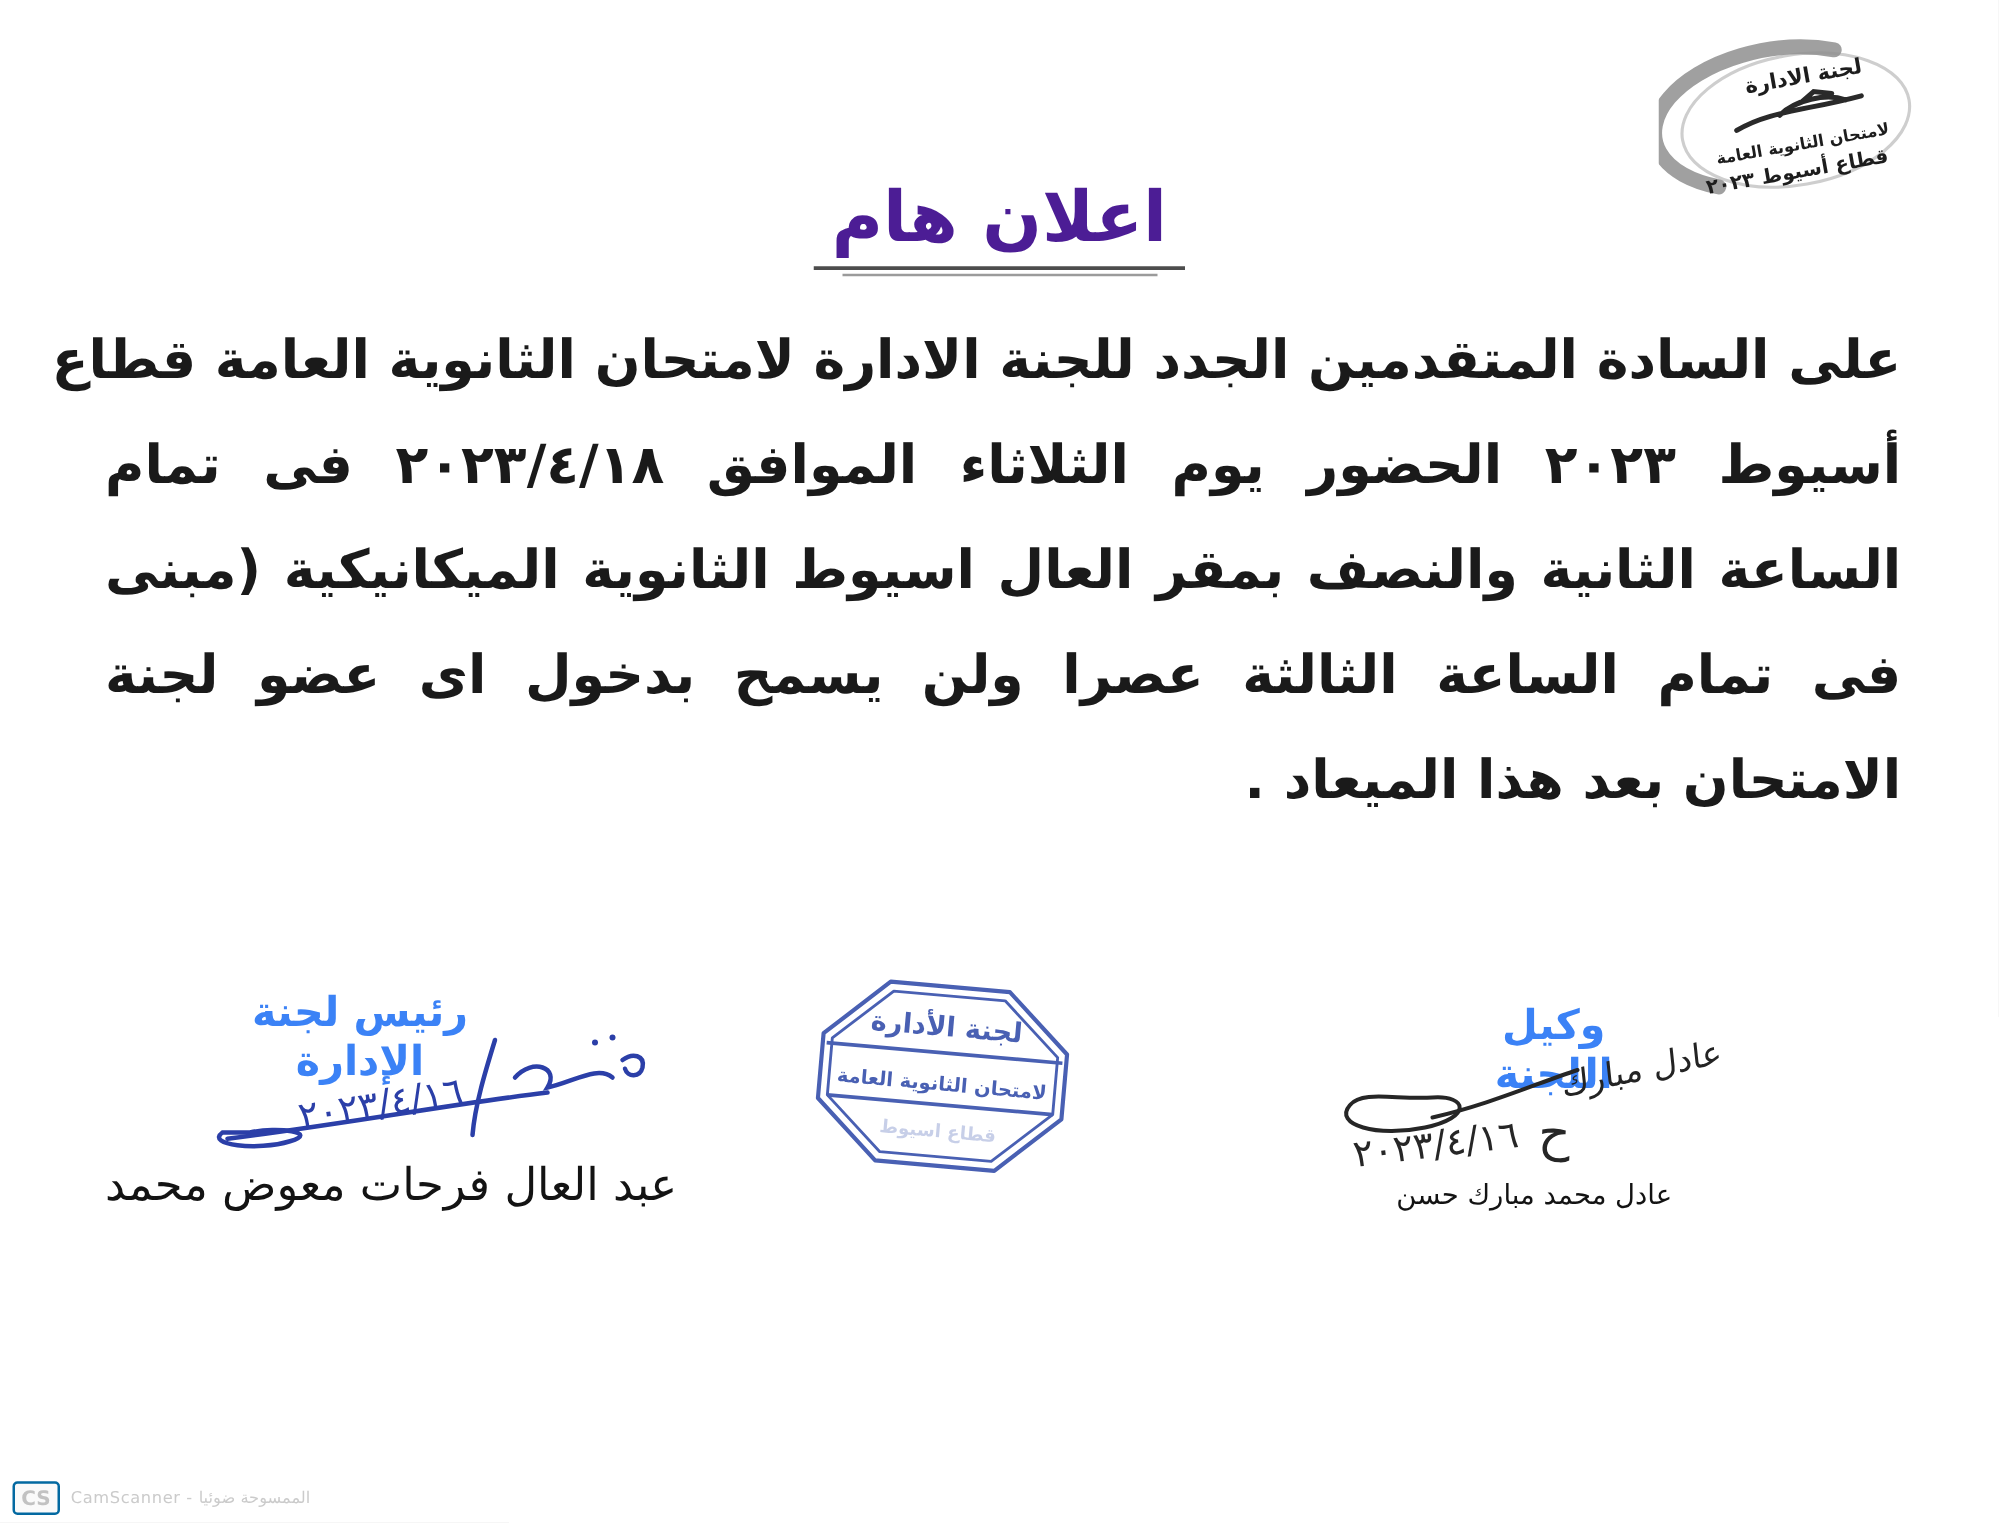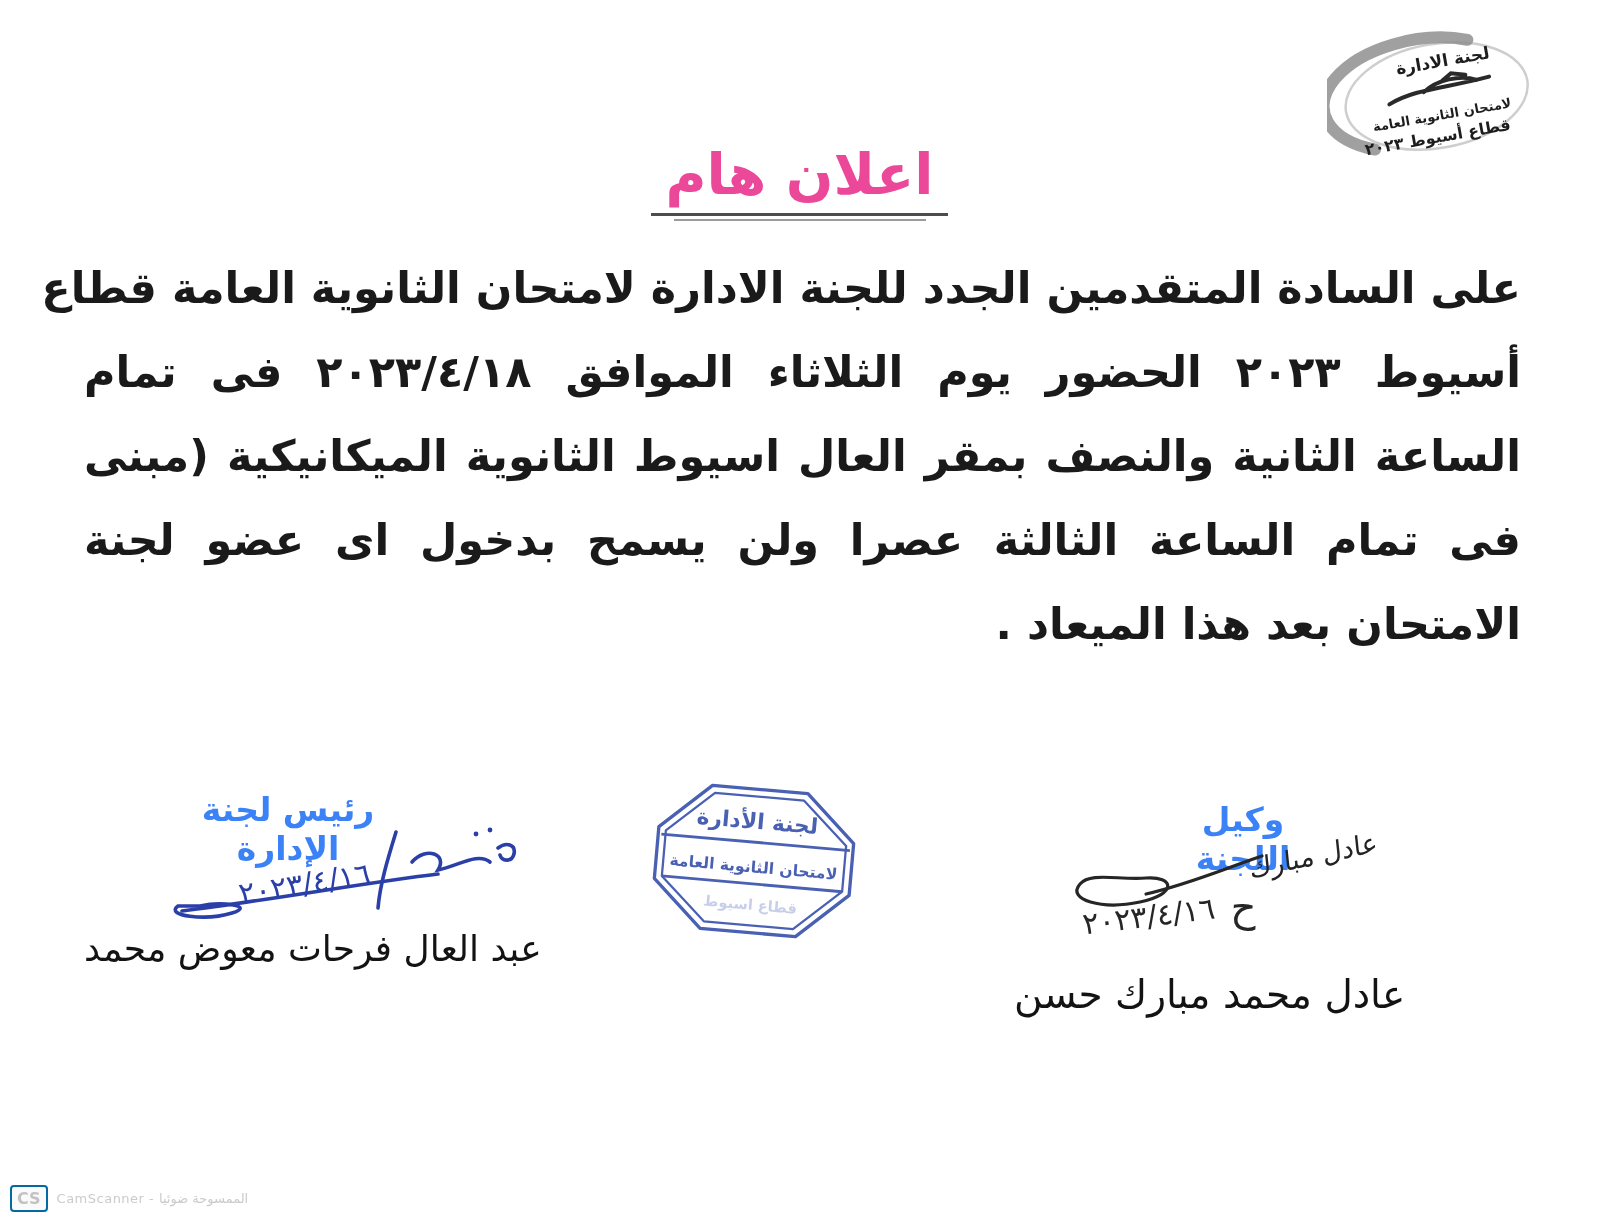--- a/index.html
+++ b/index.html
@@ -11,21 +11,21 @@
     overflow:hidden;
     font-family:"DejaVu Sans", sans-serif;
     color:#171717;
   }
   
   .logo{position:absolute;top:30px;right:52px;width:220px;height:136px;}
   
   .title-wrap{position:absolute;top:142px;left:0;width:100%;text-align:center;}
   .title{
     display:inline-block;
-    font-size:56px;font-weight:700;color:#ec4899;
+    font-size:56px;font-weight:700;color:#4c1d95;
     padding:0 14px 6px 14px;
     border-bottom:3px solid #4d4d4d;
     letter-spacing:1px;
   }
   .title-underline2{margin:3px auto 0 auto;width:252px;height:2px;background:#9b9b9b;}
   
   .body-text{
     position:absolute;top:246px;left:84px;right:78px;
     direction:rtl;
   }
@@ -53,21 +53,21 @@
     transform:rotate(-9deg);letter-spacing:2px;
   }
   .date-deputy{
     top:896px;left:1082px;font-size:30px;color:#262626;
     transform:rotate(-7deg);letter-spacing:2px;
     display:flex;flex-direction:row-reverse;gap:16px;align-items:flex-end;
   }
   .date-deputy .flourish{font-size:40px;line-height:30px;transform:rotate(10deg);}
   .name{position:absolute;font-weight:400;color:#131313;direction:rtl;white-space:nowrap;}
   .name.chairman{top:928px;left:84px;font-size:36px;}
-  .name.deputy{top:944px;left:1014px;font-size:39px;margin-top:28px;}
+  .name.deputy{top:944px;left:1117px;font-size:22px;}
   
   .stamp{position:absolute;top:780px;left:650px;width:208px;height:162px;transform:rotate(5deg);opacity:.92;}
   
   .watermark{
     position:absolute;left:10px;bottom:6px;
     display:flex;align-items:center;gap:9px;
     color:#cbcbcb;
   }
   .wm-badge{
     border:2px solid #0369a1;border-radius:4px;

